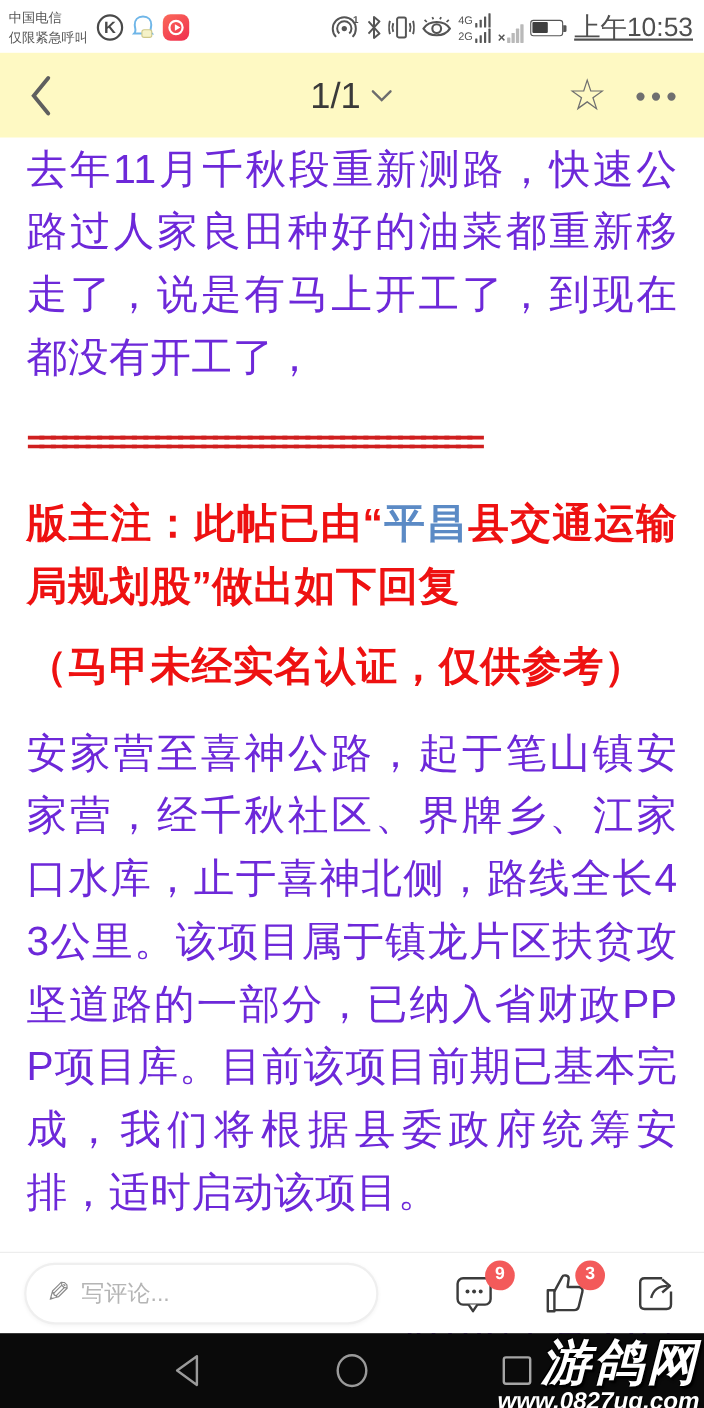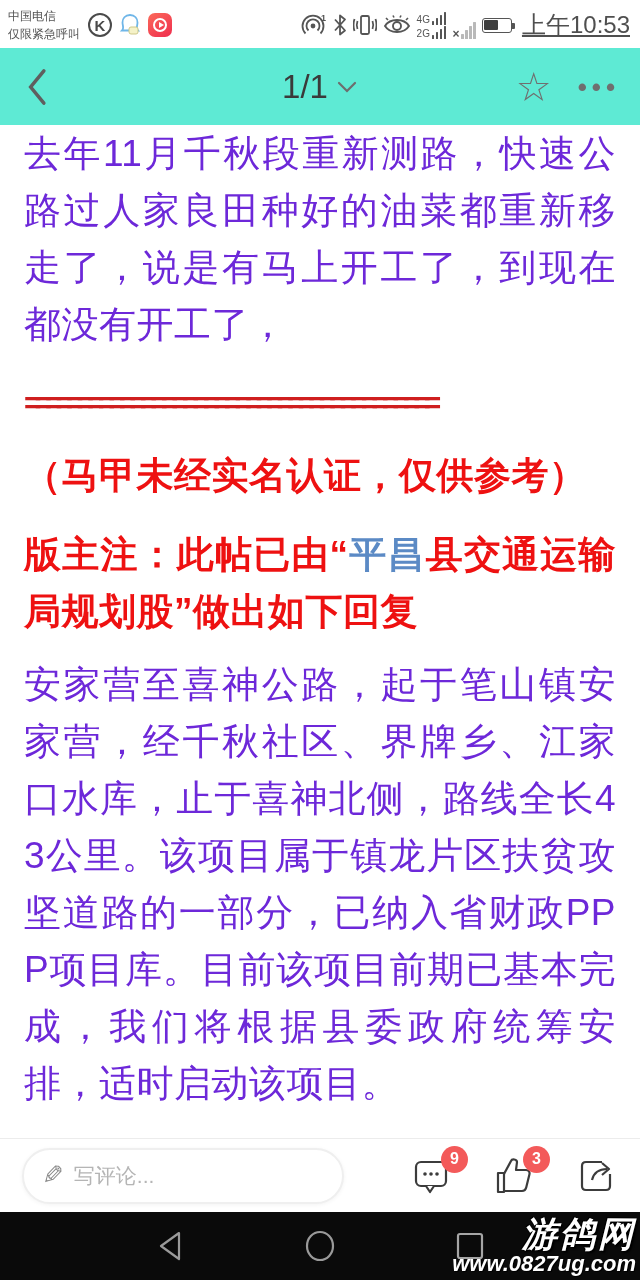--- a/index.html
+++ b/index.html
@@ -33,21 +33,21 @@
   .bars{display:flex;align-items:flex-end;gap:1.5px;}
   .bars i{display:block;width:2.5px;background:#555;border-radius:0.5px;}
   .bars.dim i{background:#b9b9b9;}
   .batt{width:30px;height:15px;border:1.5px solid #555;border-radius:3px;position:relative;box-sizing:border-box;padding:1.5px;}
   .batt::after{content:"";position:absolute;right:-4px;top:4px;width:2.5px;height:6px;background:#555;border-radius:0 1px 1px 0;}
   .batt-fill{height:100%;width:55%;background:#3f3f3f;border-radius:1px;}
   .sb-time{font-size:24px;color:#4f4f4f;margin-left:4px;text-decoration:underline;}
   
   .app-header{
     position:absolute;top:48px;left:0;right:0;height:77px;
-    display:flex;align-items:center;padding:0 20px;box-sizing:border-box;background:#5eead4;
+    display:flex;align-items:center;padding:0 20px;box-sizing:border-box;background:#fef9c3;
   }
   .hdr-center{position:absolute;left:0;right:0;display:flex;justify-content:center;align-items:center;gap:8px;pointer-events:none;}
   .page-indicator{font-size:33px;color:#3a3a3a;pointer-events:auto;display:flex;align-items:center;gap:8px;}
   .hdr-right{margin-left:auto;display:flex;align-items:center;gap:26px;}
   .star-glyph{font-size:40px;color:#6f6f6f;line-height:40px;}
   .dots-glyph{font-size:26px;color:#6f6f6f;letter-spacing:5px;font-weight:bold;line-height:26px;}
   
   .content{position:absolute;top:125px;left:0;right:0;padding:0 24px;box-sizing:border-box;}
   .para{
     margin:0 0 20px 0;font-size:37px;line-height:57px;color:#6d28d9;
@@ -86,21 +86,21 @@
     display:flex;align-items:center;
   }
   .nav-btn{position:absolute;top:50%;transform:translate(-50%,-50%);}
   .nav-back{left:170px;}
   .nav-home{left:320px;}
   .nav-recents{left:470px;}
   .watermark{
     position:absolute;right:4px;top:1216px;text-align:right;line-height:1;
     font-style:italic;font-weight:bold;color:#fff;
   }
-  .wm-name{font-size:35px;letter-spacing:3px;text-shadow:1px 1px 0 #000,-1px -1px 0 #000,2px 2px 2px #000;}
+  .wm-name{font-size:45px;letter-spacing:3px;text-shadow:1px 1px 0 #000,-1px -1px 0 #000,2px 2px 2px #000;}
   .wm-url{font-size:22px;margin-top:2px;text-shadow:1px 1px 0 #000;}
 </style>
 </head>
 <body>
 
 <div class="screen">
 
   <div class="status-bar">
     <div class="carrier-block">
       <span>中国电信</span>
@@ -192,22 +192,22 @@
     </div>
     <div class="hdr-right">
       <span class="star-glyph">☆</span>
       <span class="dots-glyph">•••</span>
     </div>
   </div>
 
   <div class="content">
     <p class="para">去年11月千秋段重新测路，快速公路过人家良田种好的油菜都重新移走了，说是有马上开工了，到现在都没有开工了，</p>
     <p class="para sep">=======================================</p>
+    <p class="para note"><span>版主注：此帖已由“</span><span class="link">平昌</span><span>县交通运输局规划股”做出如下回复</span></p>
     <p class="para disclaimer">（马甲未经实名认证，仅供参考）</p>
-    <p class="para note"><span>版主注：此帖已由“</span><span class="link">平昌</span><span>县交通运输局规划股”做出如下回复</span></p>
     <p class="para">安家营至喜神公路，起于笔山镇安家营，经千秋社区、界牌乡、江家口水库，止于喜神北侧，路线全长43公里。该项目属于镇龙片区扶贫攻坚道路的一部分，已纳入省财政PPP项目库。目前该项目前期已基本完成，我们将根据县委政府统筹安排，适时启动该项目。</p>
     <p class="para sig-line">平昌县交通运输局规划股</p>
     <p class="para date-line">2018年5月23日</p>
   </div>
 
   <div class="comment-bar">
     <div class="comment-input">
       <span class="pencil">✎</span>
       <span class="placeholder">写评论...</span>
     </div>

